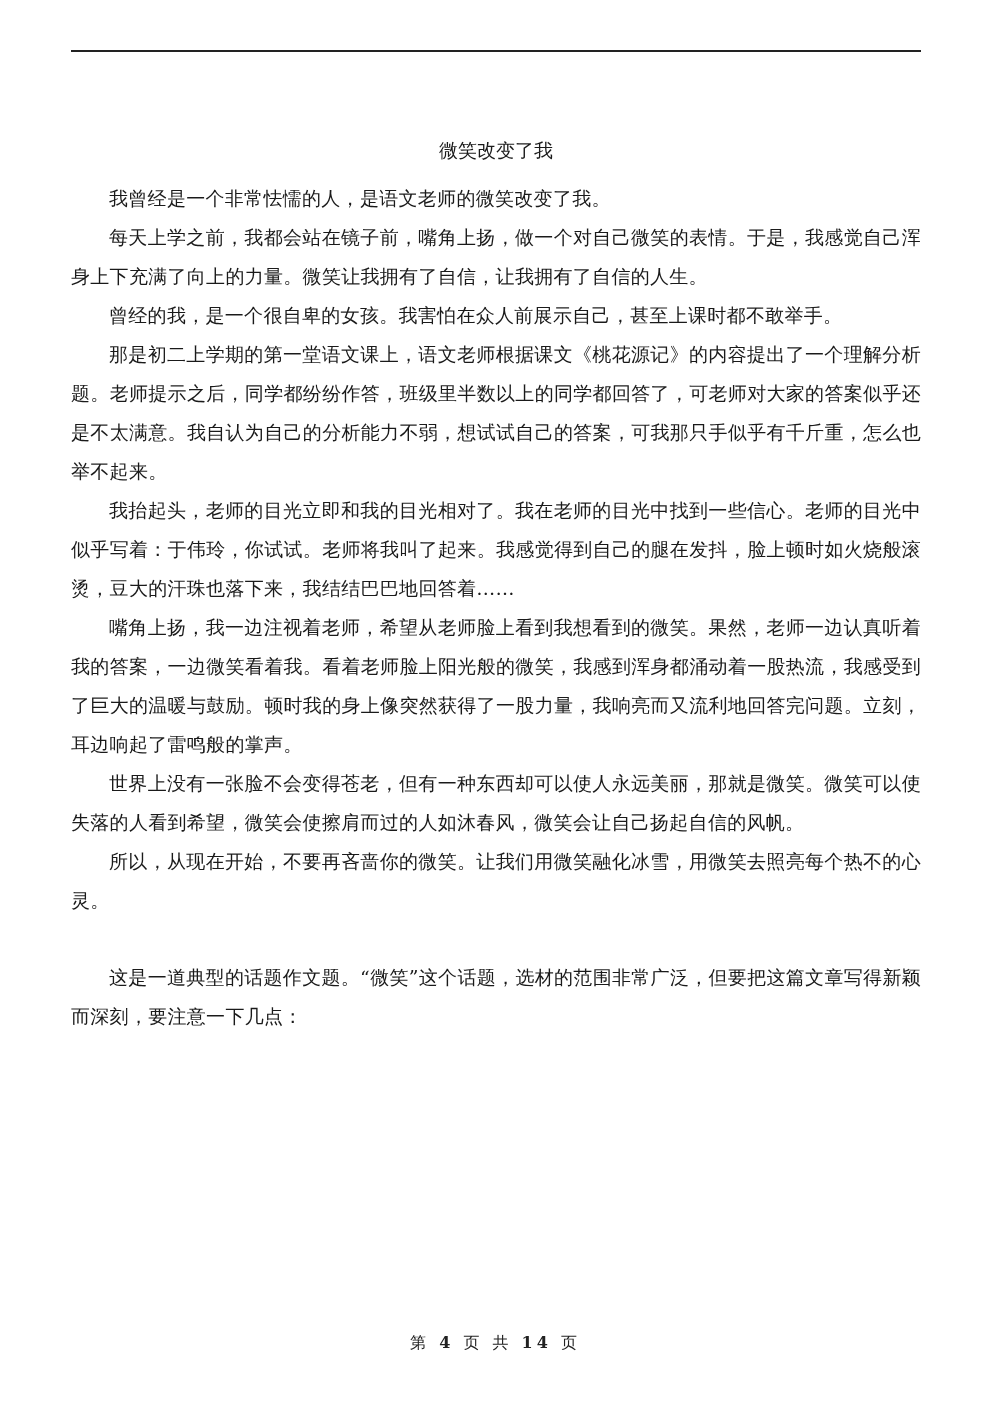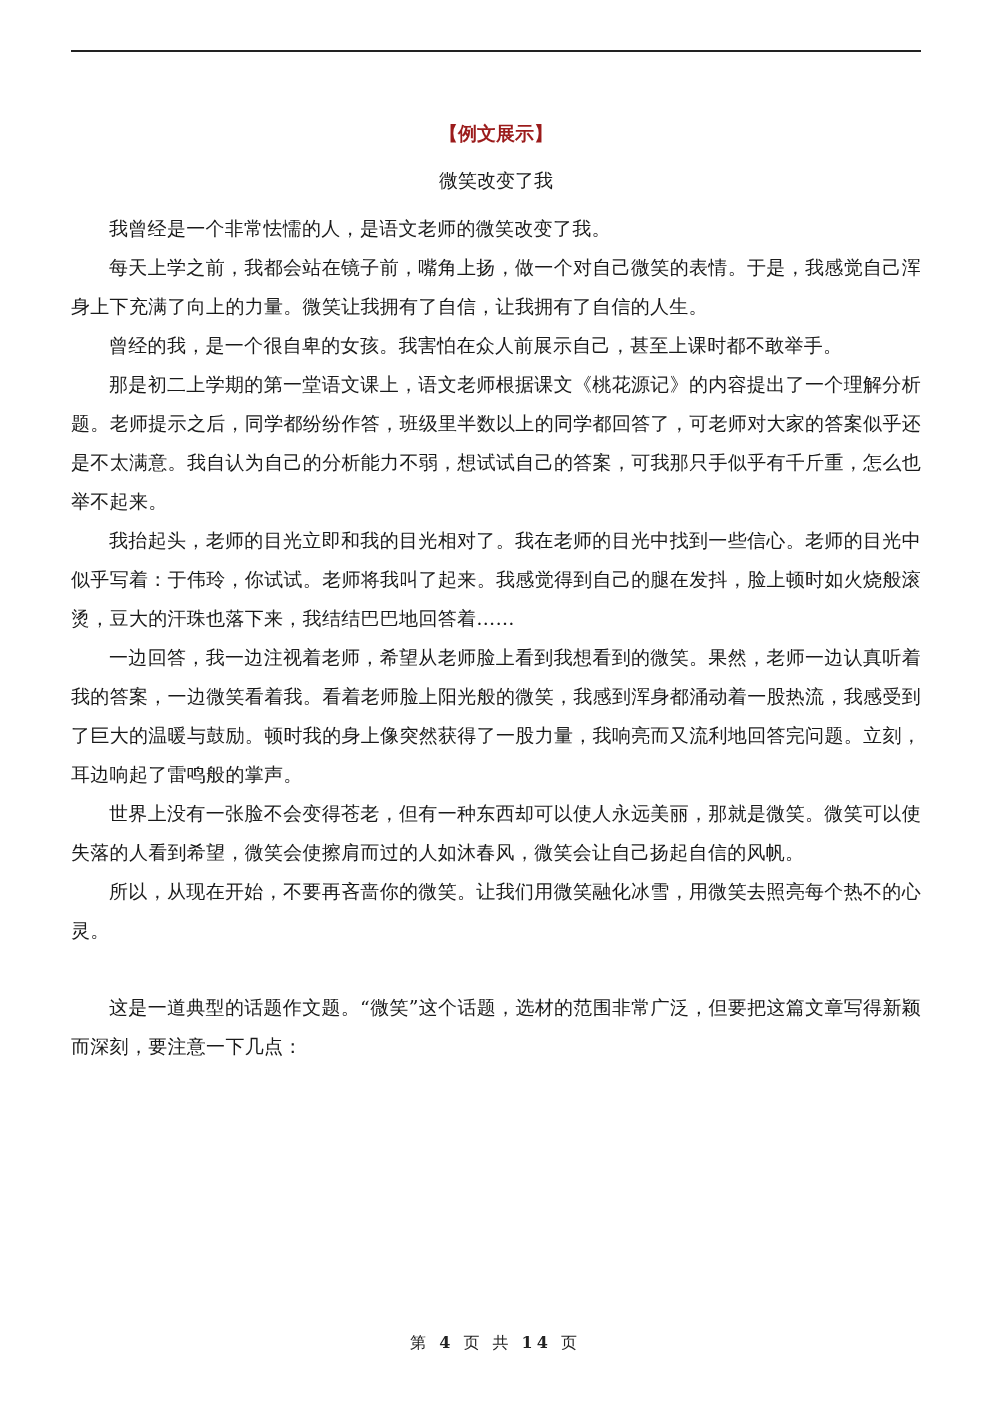--- a/index.html
+++ b/index.html
@@ -37,30 +37,29 @@
   .footer .num { font-weight: bold; }
 </style>
 </head>
 <body>
 
 <div class="header-rule"></div>
 
 <div class="page">
 
   <div style="height:46px"></div>
-  <p class="section-heading">【例文展示】</p>
   <div style="height:4px"></div>
   <p class="essay-title">微笑改变了我</p>
 
   <p class="para indent">我曾经是一个非常怯懦的人，是语文老师的微笑改变了我。</p>
   <p class="para indent">每天上学之前，我都会站在镜子前，嘴角上扬，做一个对自己微笑的表情。于是，我感觉自己浑身上下充满了向上的力量。微笑让我拥有了自信，让我拥有了自信的人生。</p>
   <p class="para indent">曾经的我，是一个很自卑的女孩。我害怕在众人前展示自己，甚至上课时都不敢举手。</p>
   <p class="para indent">那是初二上学期的第一堂语文课上，语文老师根据课文《桃花源记》的内容提出了一个理解分析题。老师提示之后，同学都纷纷作答，班级里半数以上的同学都回答了，可老师对大家的答案似乎还是不太满意。我自认为自己的分析能力不弱，想试试自己的答案，可我那只手似乎有千斤重，怎么也举不起来。</p>
   <p class="para indent">我抬起头，老师的目光立即和我的目光相对了。我在老师的目光中找到一些信心。老师的目光中似乎写着：于伟玲，你试试。老师将我叫了起来。我感觉得到自己的腿在发抖，脸上顿时如火烧般滚烫，豆大的汗珠也落下来，我结结巴巴地回答着……</p>
-  <p class="para indent">一边回答，我一边注视着老师，希望从老师脸上看到我想看到的微笑。果然，老师一边认真听着我的答案，一边微笑看着我。看着老师脸上阳光般的微笑，我感到浑身都涌动着一股热流，我感受到了巨大的温暖与鼓励。顿时我的身上像突然获得了一股力量，我响亮而又流利地回答完问题。立刻，耳边响起了雷鸣般的掌声。</p>
+  <p class="para indent">嘴角上扬，我一边注视着老师，希望从老师脸上看到我想看到的微笑。果然，老师一边认真听着我的答案，一边微笑看着我。看着老师脸上阳光般的微笑，我感到浑身都涌动着一股热流，我感受到了巨大的温暖与鼓励。顿时我的身上像突然获得了一股力量，我响亮而又流利地回答完问题。立刻，耳边响起了雷鸣般的掌声。</p>
   <p class="para indent">世界上没有一张脸不会变得苍老，但有一种东西却可以使人永远美丽，那就是微笑。微笑可以使失落的人看到希望，微笑会使擦肩而过的人如沐春风，微笑会让自己扬起自信的风帆。</p>
   <p class="para indent">所以，从现在开始，不要再吝啬你的微笑。让我们用微笑融化冰雪，用微笑去照亮每个热不的心灵。</p>
 
   <div style="height:38px"></div>
   <p class="para indent">这是一道典型的话题作文题。“微笑”这个话题，选材的范围非常广泛，但要把这篇文章写得新颖而深刻，要注意一下几点：</p>
   <div style="height:6px"></div>
 </div>
 
 <div class="footer">
   <span>第</span>

